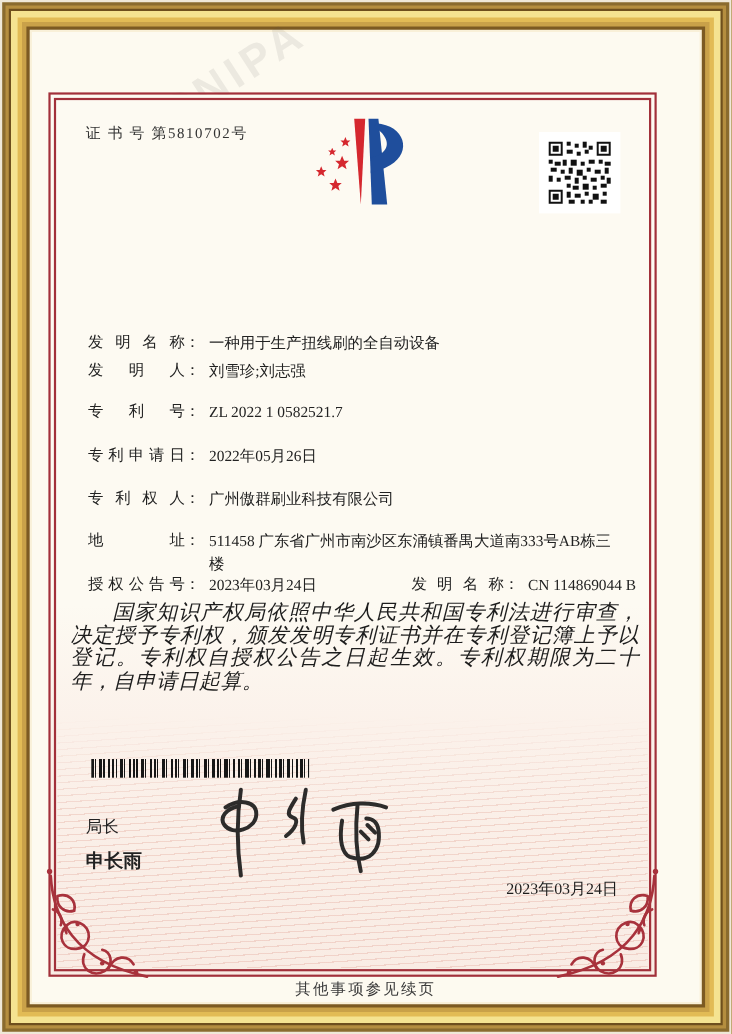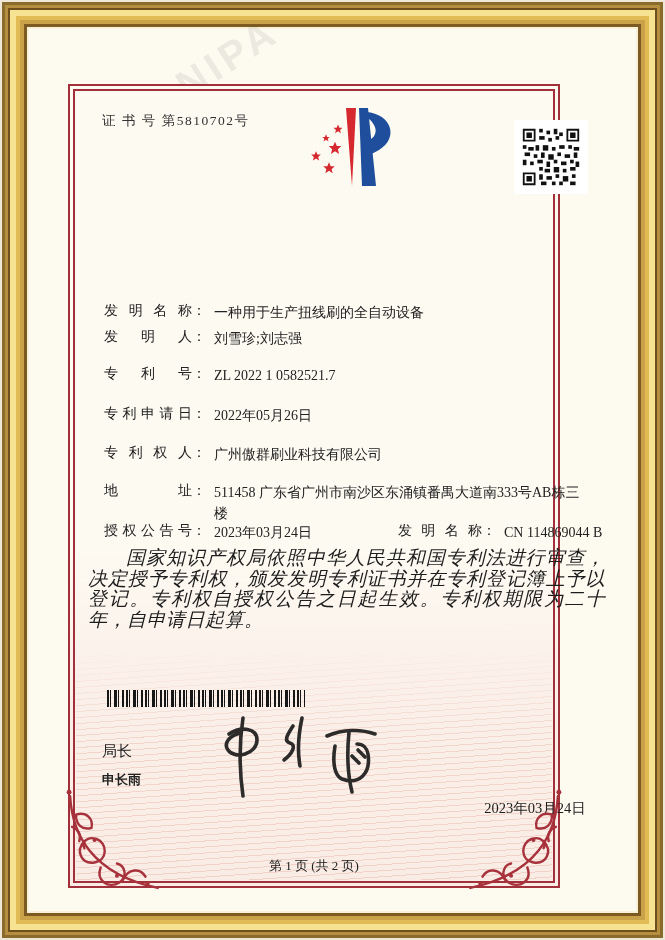--- a/index.html
+++ b/index.html
@@ -15,21 +15,21 @@
       inset 0 0 0 16px #f5e391,
       inset 0 0 0 20px #e2bb55,
       inset 0 0 0 24px #c9a149,
       inset 0 0 0 27px #7c5a22,
       inset 0 0 0 29px #f9f0d8;}
   
   .wm{position:absolute;font-family:"Liberation Sans","DejaVu Sans",sans-serif;
       font-weight:bold;font-size:40px;letter-spacing:5px;color:rgba(90,90,90,0.10);
       transform:rotate(-33deg);user-select:none;}
   
-  .redbox{position:absolute;left:68px;top:84px;width:492px;height:804px;
+  .redbox{position:absolute;left:44px;top:84px;width:553px;height:804px;
       box-sizing:border-box;border:2px solid #a2303a;
       background:linear-gradient(180deg,#fdfaf2 0%,#fdfaf2 58%,#fbf1ea 72%,#f9ece4 100%);}
   .redbox .inner-line{position:absolute;inset:3px;border:2px solid #a2303a;pointer-events:none;}
   .stripes{position:absolute;left:6px;right:6px;top:565px;bottom:6px;
       background:repeating-linear-gradient(176deg,rgba(208,110,92,0.20) 0 1px,rgba(255,255,255,0) 1px 6px);
       -webkit-mask-image:linear-gradient(180deg,transparent 0,#000 90px);
       mask-image:linear-gradient(180deg,transparent 0,#000 90px);pointer-events:none;}
   .flourish{position:absolute;width:112px;height:112px;z-index:3;}
   .flourish.bl{left:-6px;bottom:-8px;}
   .flourish.br{right:-6px;bottom:-8px;transform:scaleX(-1);}
@@ -50,21 +50,21 @@
   .paras{position:absolute;left:18px;top:462px;width:517px;font-size:19px;
       line-height:20.5px;letter-spacing:0.5px;color:#1d1d1d;text-align:justify;font-style:italic;}
   .paras p{margin:0;text-indent:2em;}
   .paras p + p{margin-top:11px;}
   .barcode{position:absolute;left:37px;top:604px;width:198px;height:17px;
       background:repeating-linear-gradient(90deg,#161616 0 2px,transparent 2px 3px,
         #161616 3px 4px,transparent 4px 7px,#161616 7px 10px,transparent 10px 11px,
         #161616 11px 12px,transparent 12px 15px,#161616 15px 17px,transparent 17px 19px);}
   .signer-title{position:absolute;left:32px;top:656px;font-size:15px;font-weight:400;color:#222;
       font-family:"Liberation Sans","DejaVu Sans",sans-serif;}
-  .signer-name{position:absolute;left:32px;top:685px;font-size:13px;font-weight:600;color:#222;
+  .signer-name{position:absolute;left:32px;top:685px;font-size:17px;font-weight:600;color:#222;
       font-family:Liberation Sans, sans-serif;}
   .signature{position:absolute;left:135px;top:618px;width:200px;height:100px;}
   .issue-date{position:absolute;left:370px;top:713px;width:190px;text-align:center;
       font-size:14.5px;color:#1d1d1d;}
   .page-info{position:absolute;left:0;top:771px;width:100%;text-align:center;
       font-size:13px;color:#222;}
   .cont-note{position:absolute;left:0;top:891px;width:100%;text-align:center;
       font-size:14px;letter-spacing:2px;color:#3a3a3a;z-index:2;}
 </style>
 </head>
@@ -72,20 +72,21 @@
 
 <div class="page">
   <div class="gold-frame"></div>
 
   <span class="wm" style="left:140px;top:45px;">CNIPA</span>
   <span class="wm" style="left:225px;top:150px;opacity:.7;">CNIPA</span>
   <span class="wm" style="left:398px;top:285px;">CNIPA</span>
   <span class="wm" style="left:60px;top:555px;opacity:.6;">CNIPA</span>
   <span class="wm" style="left:350px;top:700px;">CNIPA</span>
 
+  <div class="cont-note">其他事项参见续页</div>
 
   <div class="redbox">
     <div class="inner-line"></div>
     <div class="stripes"></div>
 
     <svg class="flourish bl" viewBox="0 0 110 110">
       <g fill="none" stroke="#a8323c" stroke-width="2.4" stroke-linecap="round">
         <path d="M6,14 C8,50 26,90 92,104"></path>
         <path d="M20,58 c-9,10 -3,23 10,21 c13,-2 13,-19 2,-23 c-9,-3 -15,3 -12,9"></path>
         <path d="M36,84 c-5,13 8,21 18,15 c9,-6 6,-17 -2,-19"></path>
@@ -233,15 +234,14 @@
         <path d="M122,32 C138,25 156,25 170,30"></path>
         <path d="M144,28 C142,48 142,68 147,88"></path>
         <path d="M130,42 C127,60 130,72 137,75 C154,81 166,70 163,50 C162,44 158,40 152,40"></path>
         <path d="M147,52 l7,7"></path>
         <path d="M153,46 l7,7"></path>
       </g>
     </svg>
 
     <div class="issue-date">2023年03月24日</div>
 
-    <div class="page-info">第 1 页 (共 2 页)</div>
   </div>
 </div>
 
 </body></html>

